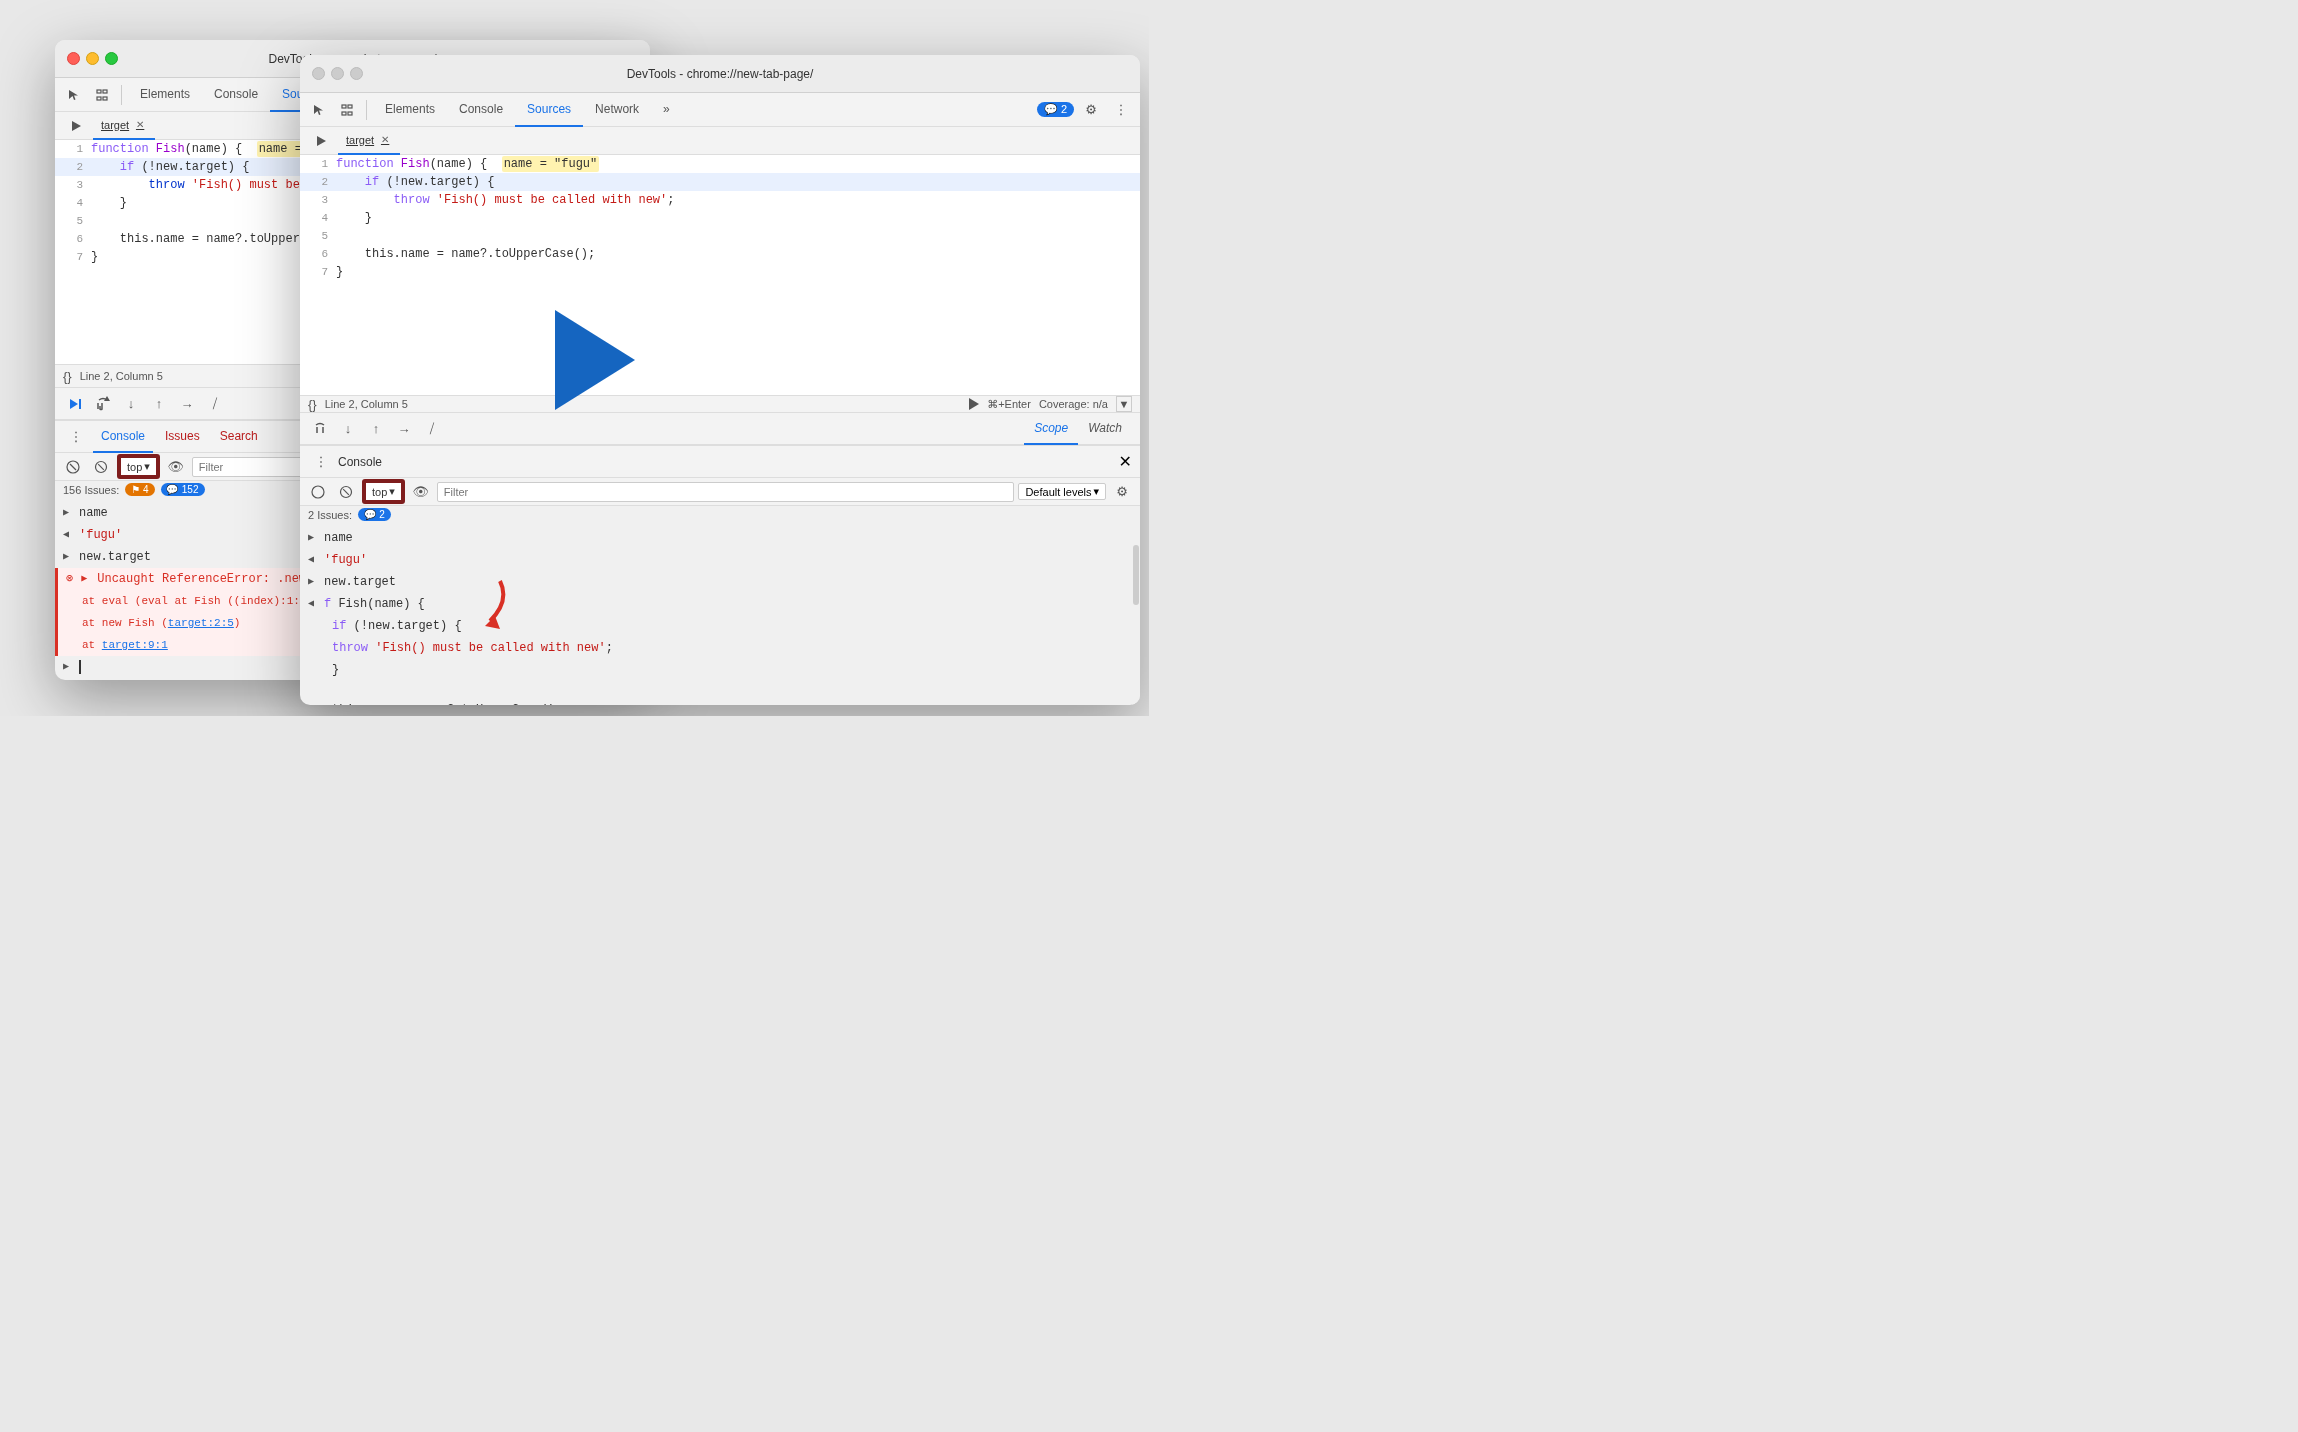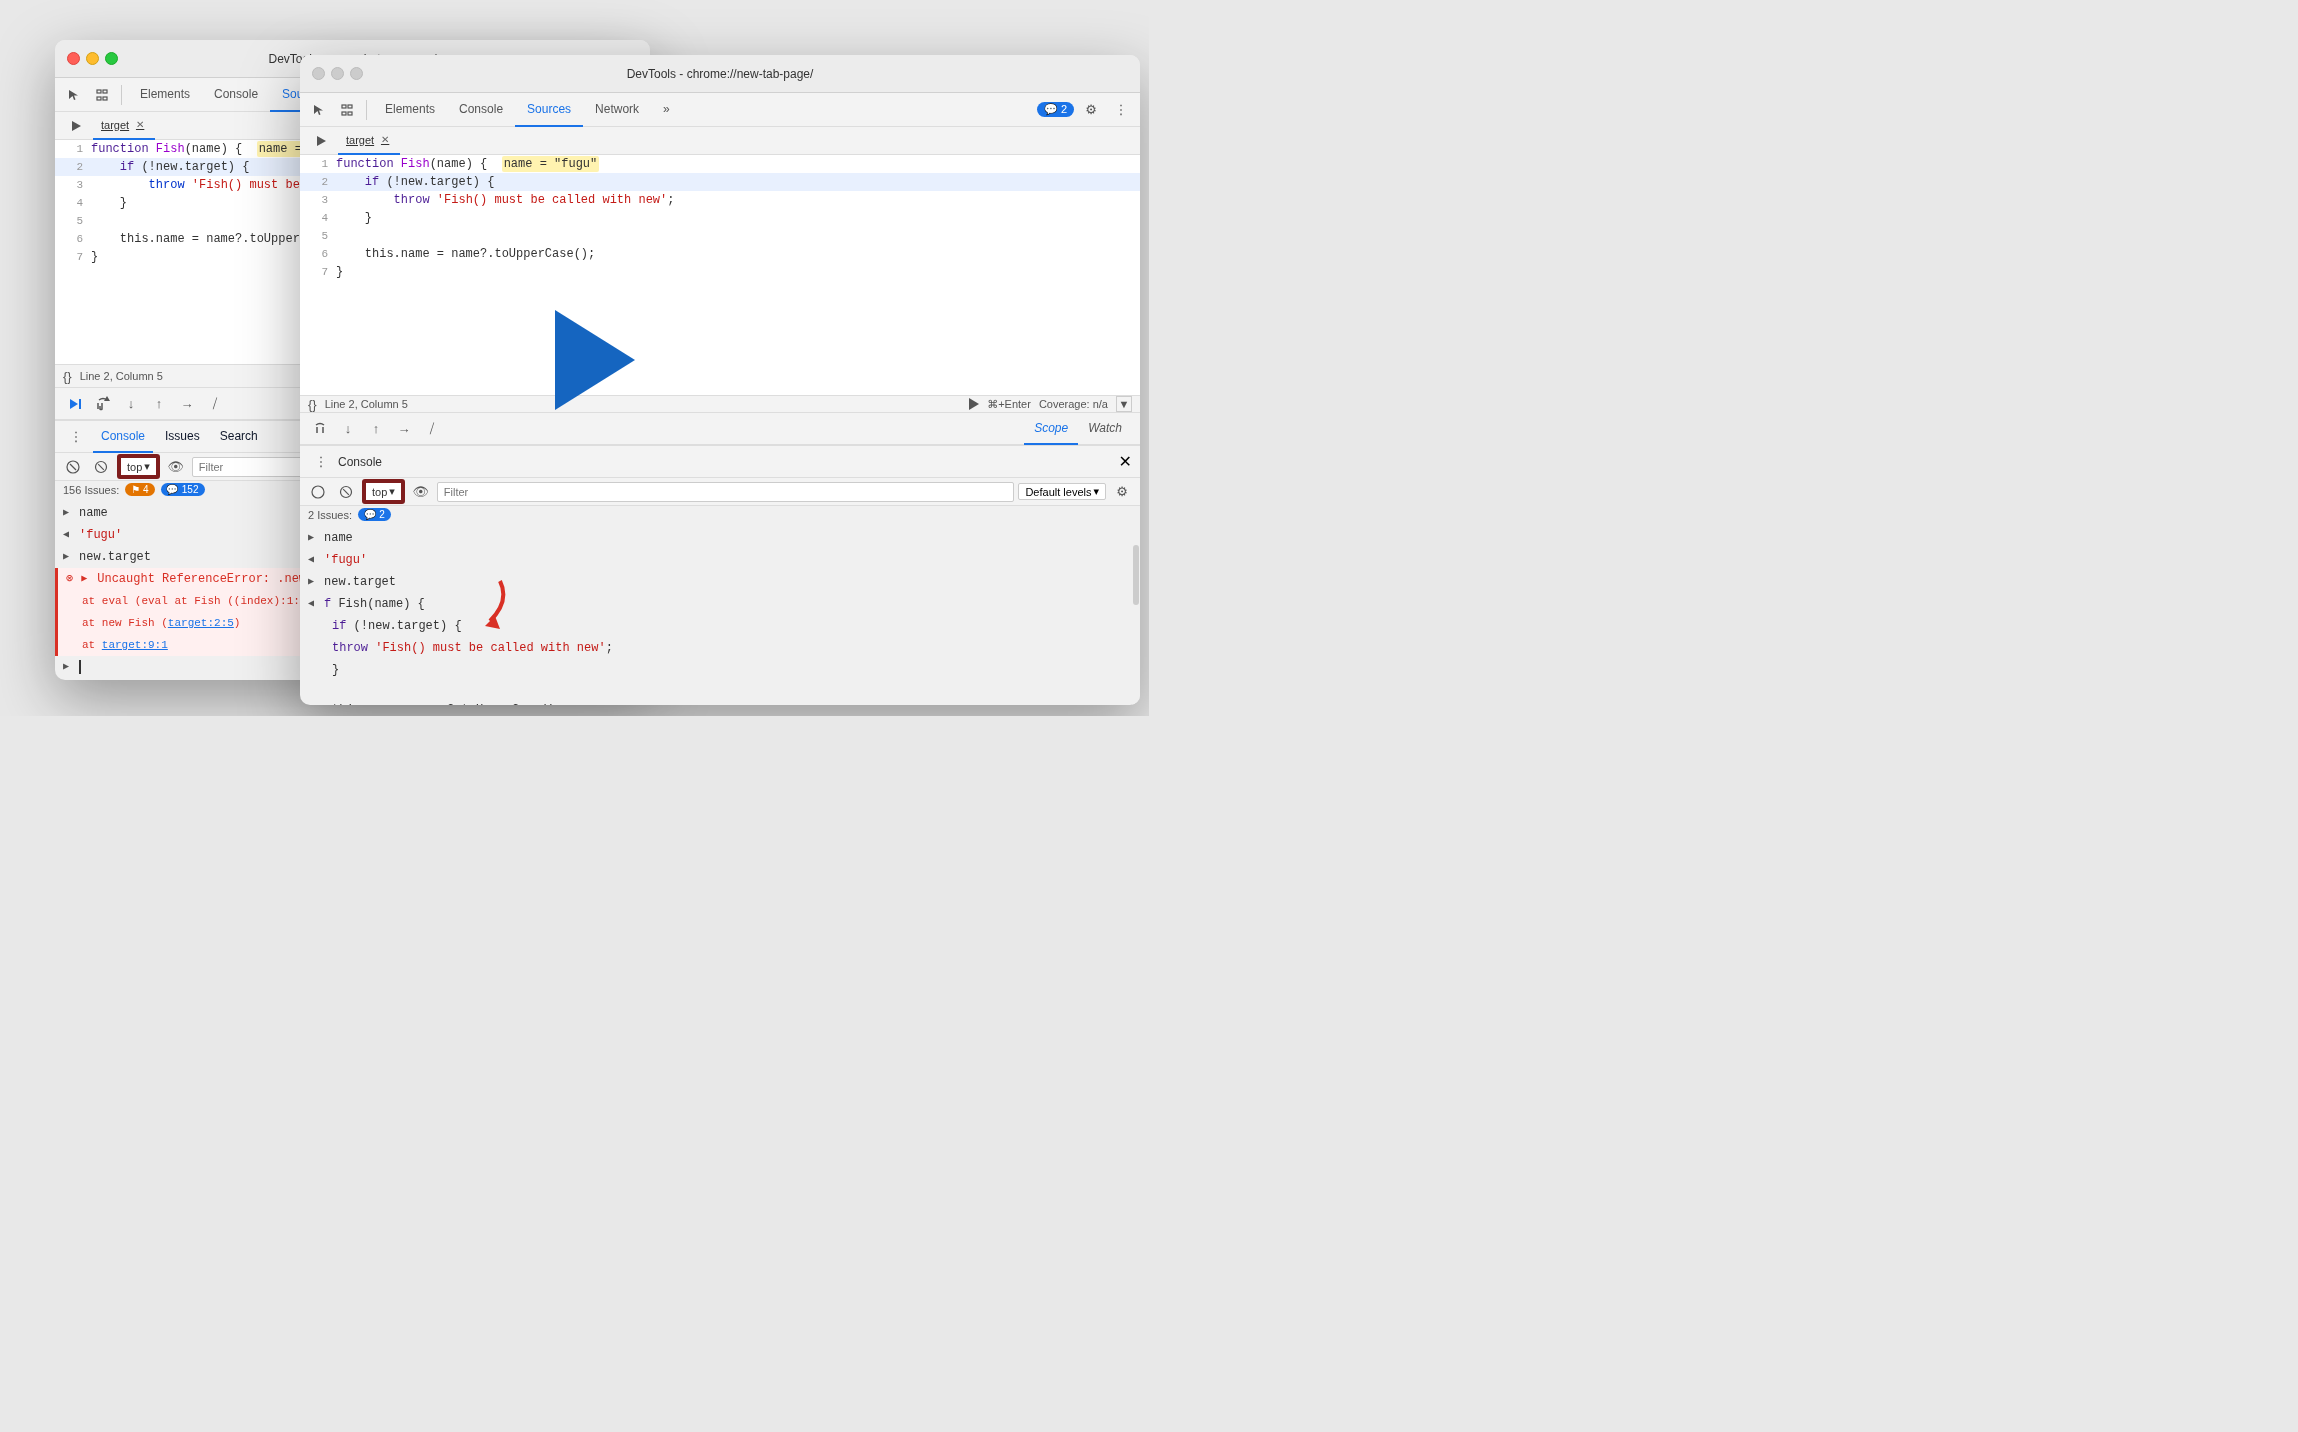--- a/index.html
+++ b/index.html
@@ -189,21 +189,21 @@
       user-select: none;
     }
 
     .line-content {
       flex: 1;
       white-space: pre;
       color: #333;
     }
 
     
-    .kw { color: #4c1d95; } 
+    .kw { color: #8b5cf6; } 
     .str { color: #c41a16; }
     .hl-var { background: #fff3b0; padding: 1px 2px; border-radius: 2px; }
 
     
     .status-bar {
       height: 24px;
       background: #f3f3f3;
       border-top: 1px solid #ddd;
       border-bottom: 1px solid #ddd;
       display: flex;
@@ -277,21 +277,21 @@
       padding: 0 8px;
       gap: 4px;
     }
 
     .console-tab {
       padding: 0 8px;
       height: 32px;
       display: flex;
       align-items: center;
       font-size: 12px;
-      color: #0f172a;
+      color: #b91c1c;
       cursor: pointer;
       border-bottom: 2px solid transparent;
     }
 
     .console-tab.active {
       border-bottom: 2px solid #1a73e8;
       color: #1a73e8;
     }
 
     .console-toolbar {

